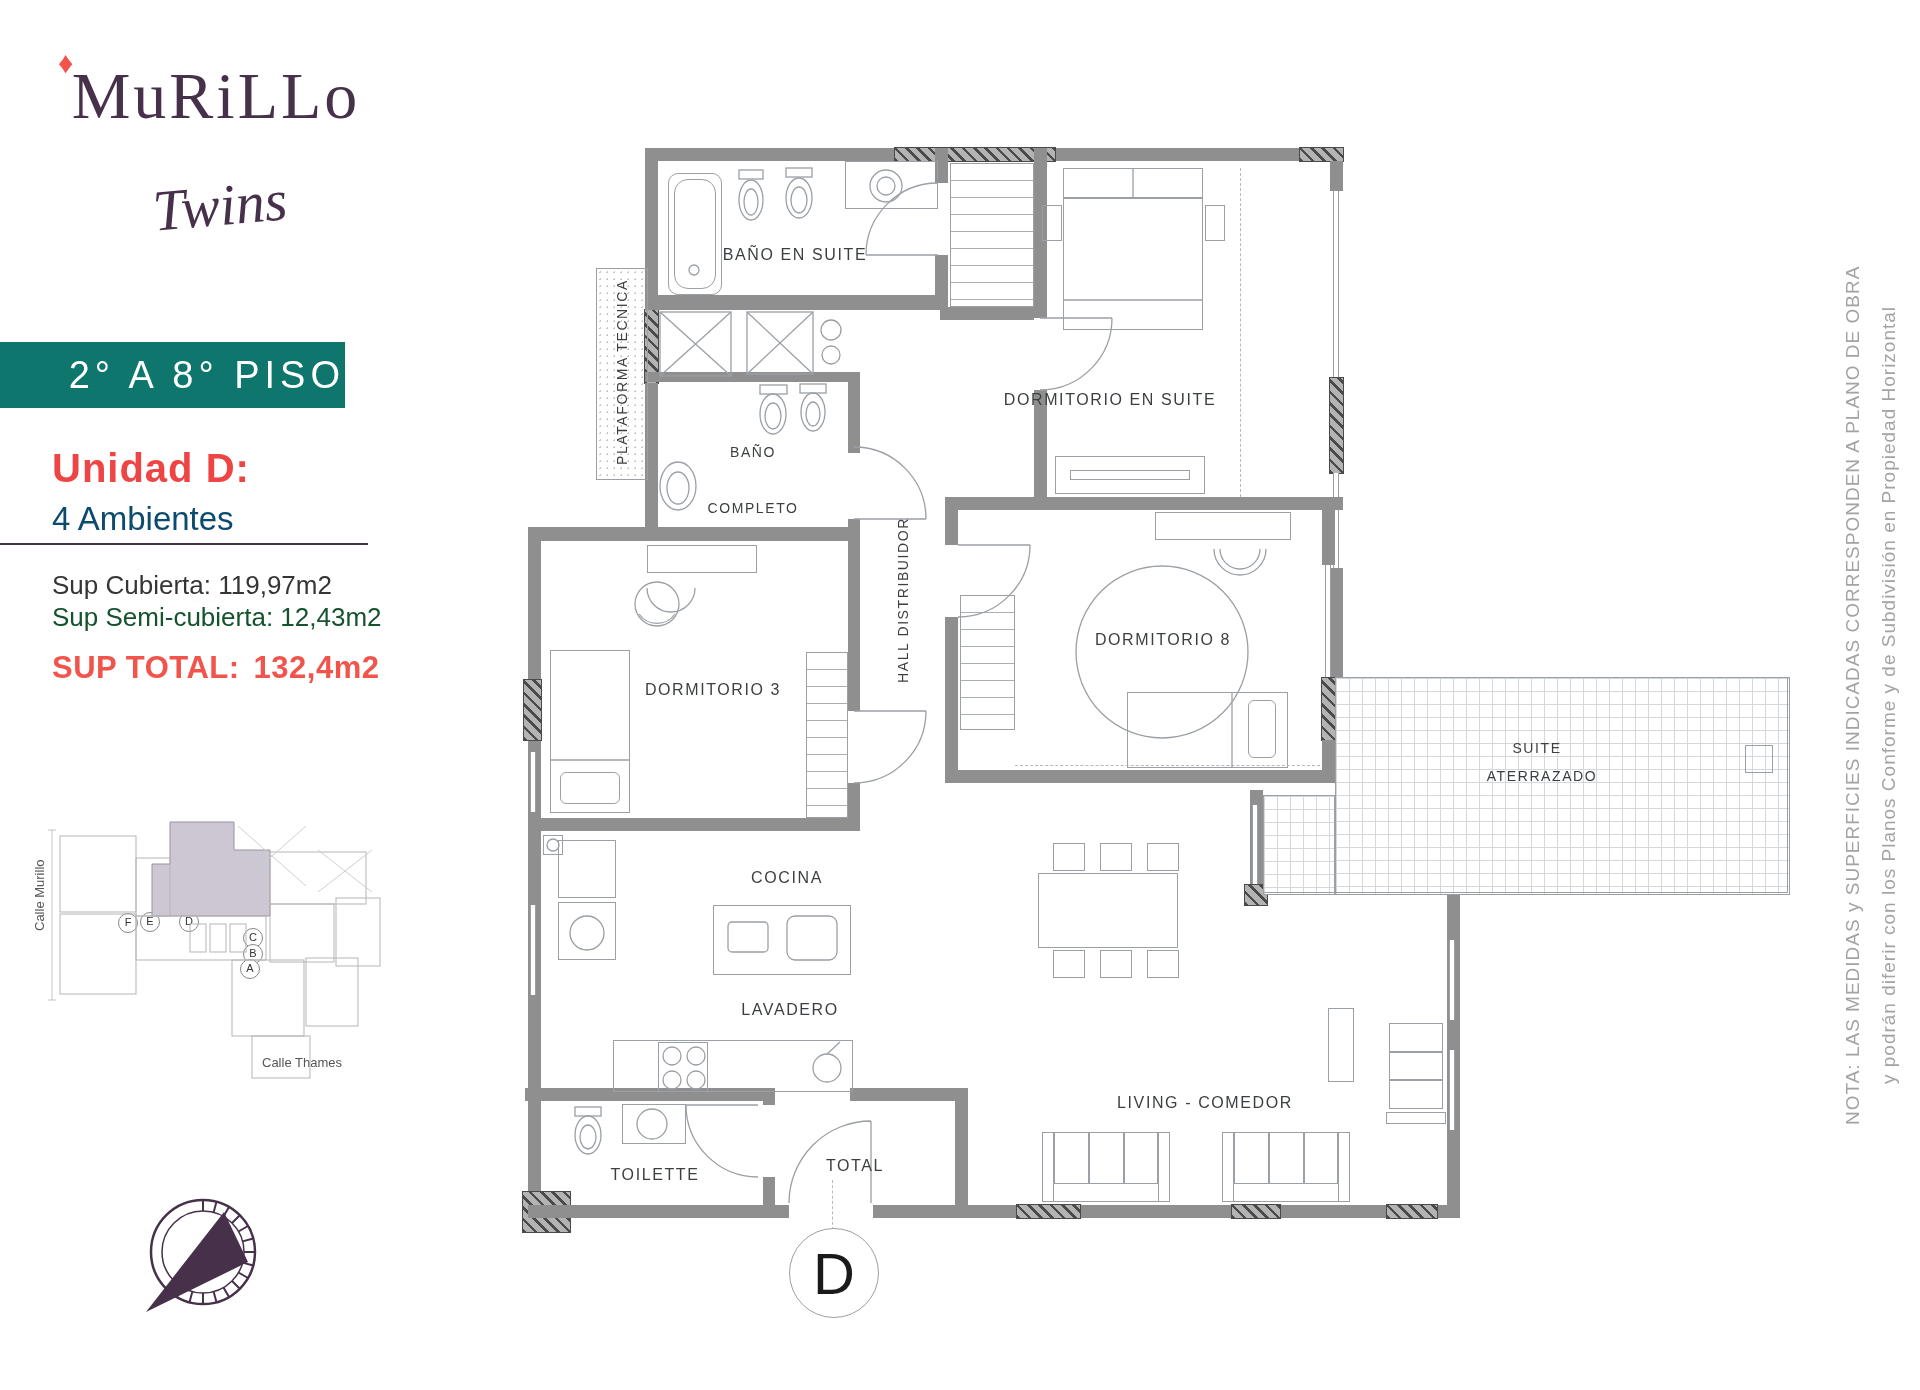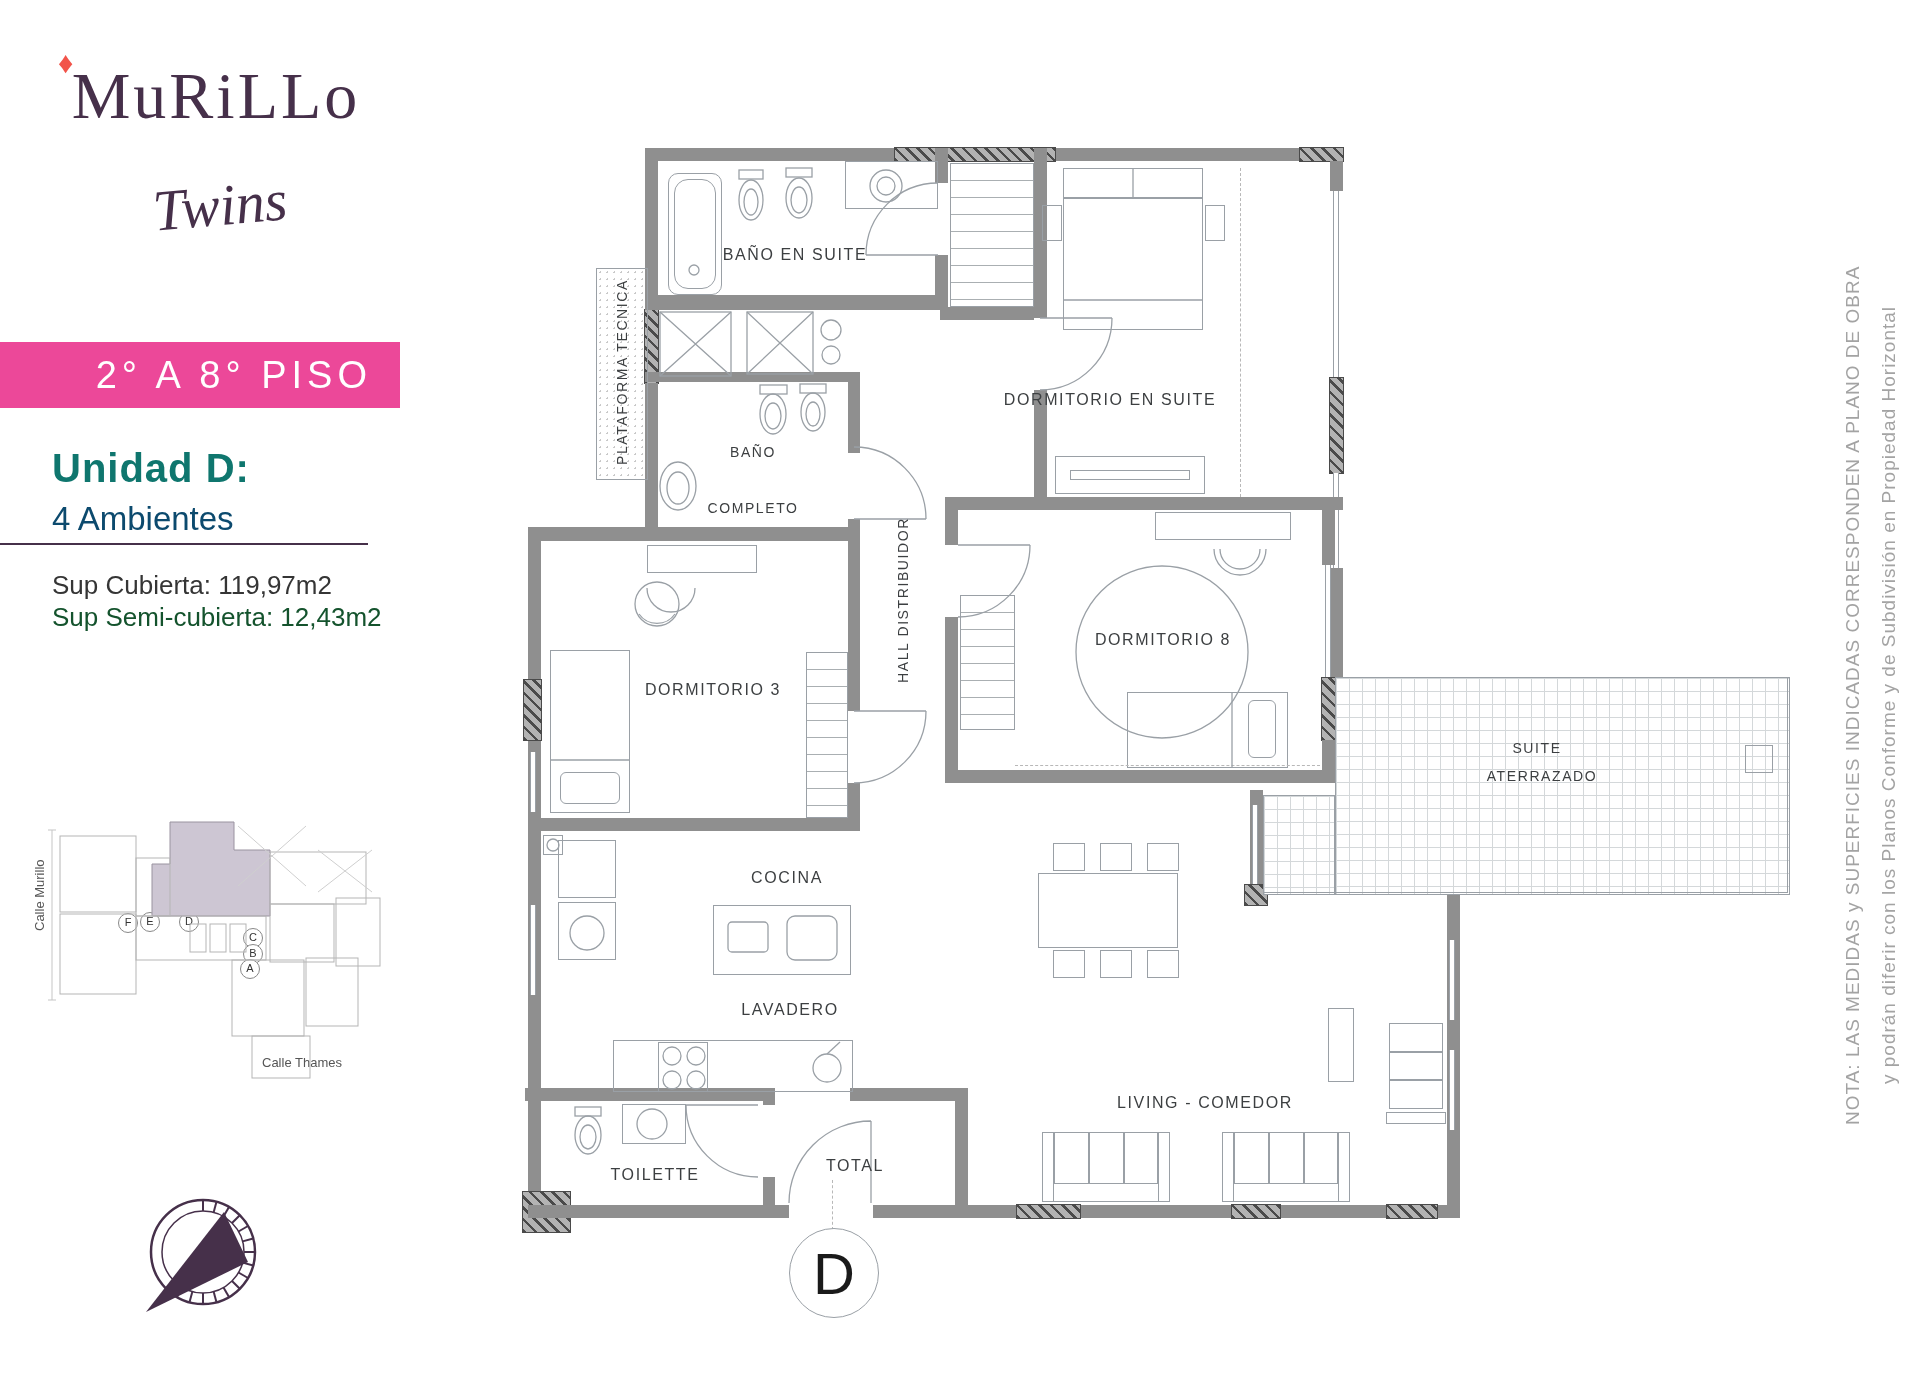--- a/index.html
+++ b/index.html
@@ -5,24 +5,24 @@
   html,body{margin:0;padding:0;background:#ffffff;}
   .canvas{position:relative;width:1920px;height:1390px;background:#fff;overflow:hidden;
           font-family:"Liberation Sans",sans-serif;}
   
   .logo-main{position:absolute;left:36px;top:58px;width:360px;text-align:center;
              font-family:"Liberation Serif",serif;font-size:66px;color:#46304a;letter-spacing:3px;}
   .logo-diamond{position:absolute;left:58px;top:46px;font-size:30px;color:#f2544a;transform:rotate(0deg);}
   .logo-sub{position:absolute;left:110px;top:172px;width:220px;text-align:center;
             font-family:"Liberation Serif",serif;font-style:italic;font-size:58px;color:#46304a;
             transform:rotate(-5deg);}
-  .banner{position:absolute;left:0;top:342px;width:400px;height:66px;background:#ec4899;
-          display:flex;align-items:center;justify-content:flex-end;padding-right:28px;box-sizing:border-box;}
+  .banner{position:absolute;left:0;top:342px;width:345px;height:66px;background:#0f766e;
+          display:flex;align-items:center;justify-content:flex-end;box-sizing:border-box;}
   .banner span{color:#fff;font-size:38px;letter-spacing:5px;}
-  .unit-title{position:absolute;left:52px;top:446px;font-size:40px;font-weight:bold;color:#0f766e;letter-spacing:1px;}
+  .unit-title{position:absolute;left:52px;top:446px;font-size:40px;font-weight:bold;color:#ef4444;letter-spacing:1px;}
   .unit-sub{position:absolute;left:52px;top:500px;font-size:33px;color:#0c4a6e;}
   .rule{position:absolute;left:0;top:543px;width:368px;height:2px;background:#46304a;}
   .sup1{position:absolute;left:52px;top:570px;font-size:26px;color:#353535;}
   .sup2{position:absolute;left:52px;top:602px;font-size:26px;color:#14532d;}
   .suptotal{position:absolute;left:52px;top:650px;font-size:31px;font-weight:bold;color:#f1544b;letter-spacing:0.5px;}
   .suptotal .val{margin-left:14px;}
   .street-left{position:absolute;left:28px;top:840px;width:22px;height:110px;
                writing-mode:vertical-rl;transform:rotate(180deg);font-size:13px;color:#555;
                display:flex;align-items:center;justify-content:center;}
   .street-bottom{position:absolute;left:262px;top:1055px;font-size:13px;color:#555;}
@@ -67,20 +67,23 @@
 
   <div class="banner">
     <span>2° A 8° PISO</span>
   </div>
 
   <div class="unit-title">Unidad D:</div>
   <div class="unit-sub">4 Ambientes</div>
   <div class="rule"></div>
   <div class="sup1">Sup Cubierta: 119,97m2</div>
   <div class="sup2">Sup Semi-cubierta: 12,43m2</div>
+  <div class="suptotal">
+    <span>SUP TOTAL:</span><span class="val">132,4m2</span>
+  </div>
 
   <div class="street-left">Calle Murillo</div>
   <div class="street-bottom">Calle Thames</div>
   <div class="mark" style="left:118px;top:913px;">F</div>
   <div class="mark" style="left:140px;top:912px;">E</div>
   <div class="mark" style="left:179px;top:912px;">D</div>
   <div class="mark" style="left:243px;top:928px;">C</div>
   <div class="mark" style="left:243px;top:944px;">B</div>
   <div class="mark" style="left:240px;top:959px;">A</div>
 

